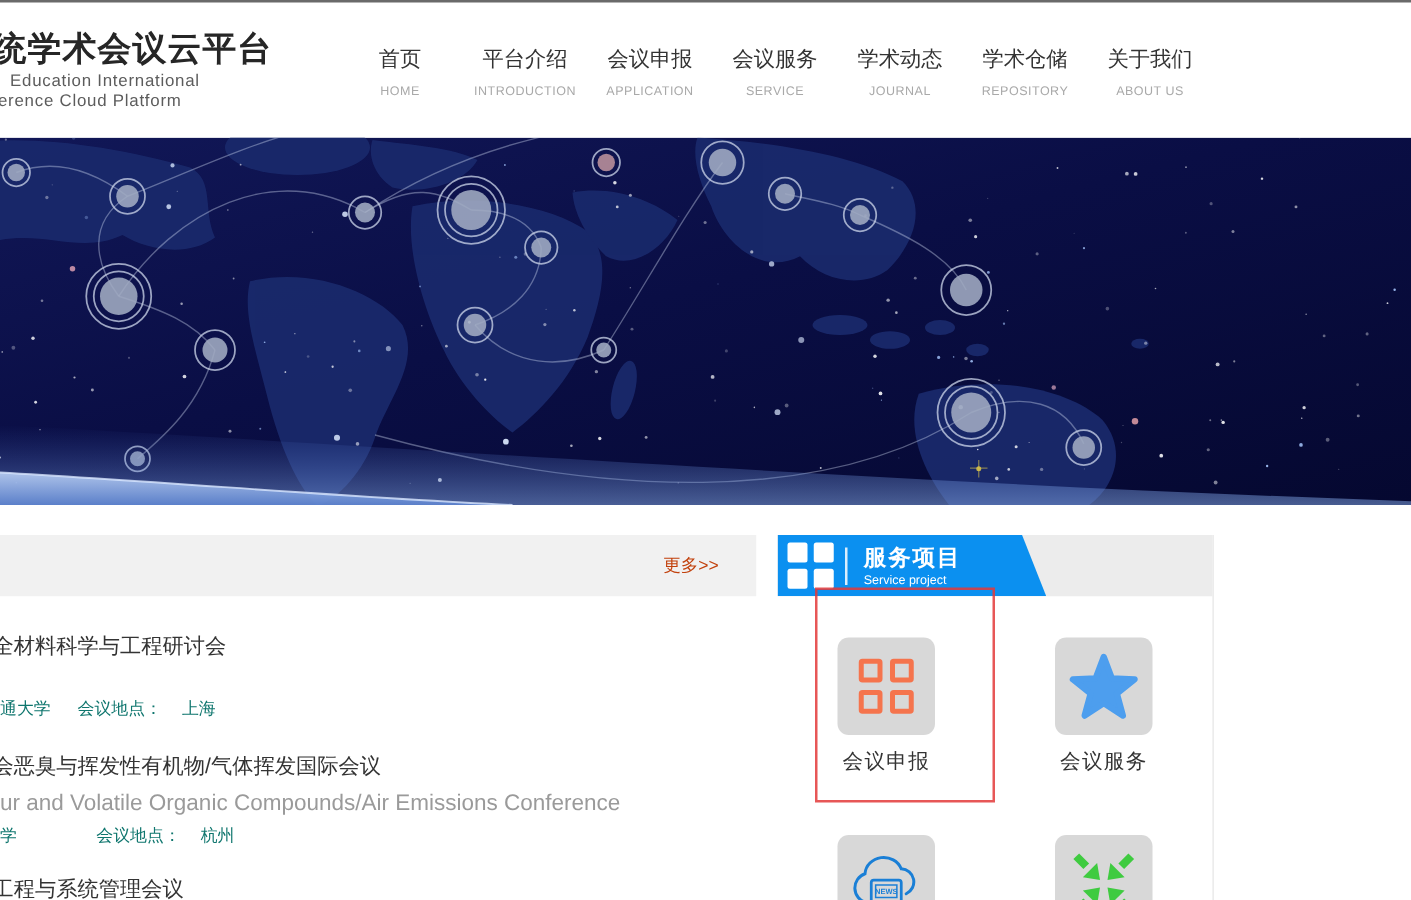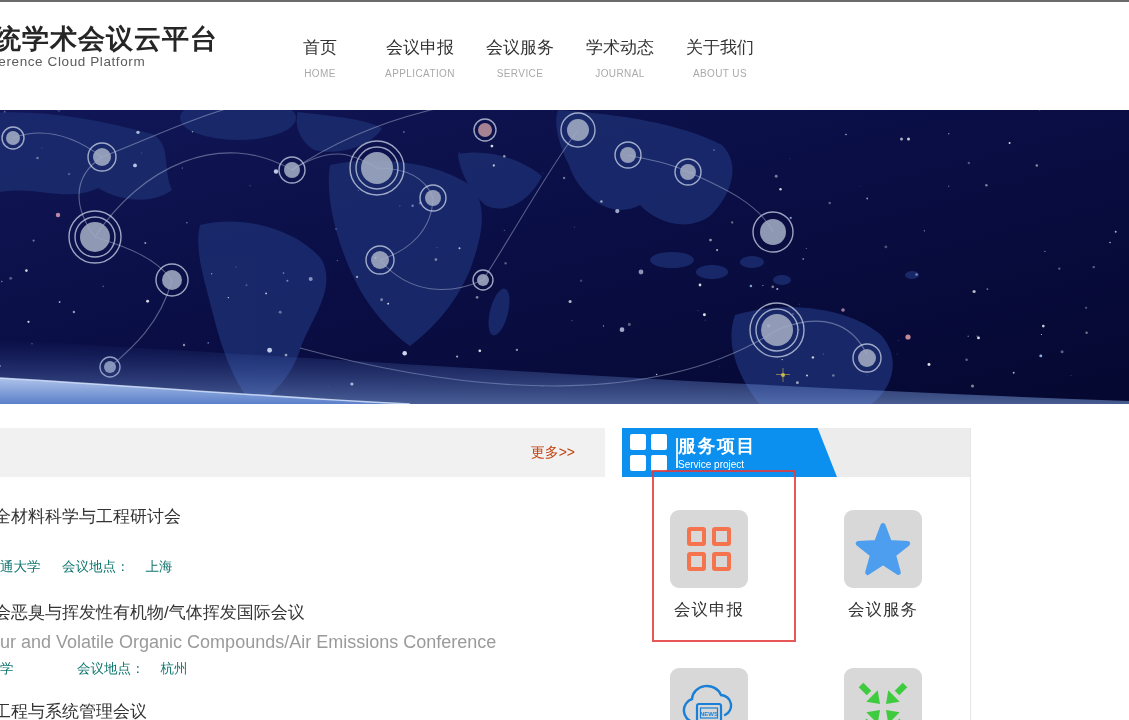--- a/index.html
+++ b/index.html
@@ -40,58 +40,67 @@
   .loc-val{margin-left:16px}
 
   
   .svc-panel{position:absolute;left:622px;top:428px;width:348px;height:292px;border-right:1px solid #e6e6e6;background:#fff}
   .svc-bar{height:49px;background:#ececec;position:relative}
   .svc-flag{position:absolute;left:0;top:0;width:215px;height:49px;background:var(--accent-blue,#0b90f0);
             clip-path:polygon(0 0,91% 0,100% 100%,0 100%);display:flex;align-items:center}
   .svc-grid-icon{display:grid;grid-template-columns:16px 16px;gap:5px;margin-left:8px}
   .svc-grid-icon span{width:16px;height:16px;background:#fff;border-radius:2px}
   .svc-divider{width:2px;height:30px;background:rgba(255,255,255,.85);margin-left:9px}
-  .svc-titles{margin-left:0;color:#fff;white-space:nowrap}
+  .svc-titles{margin-left:13px;color:#fff;white-space:nowrap}
   .svc-zh{font-size:18px;font-weight:bold;letter-spacing:1.5px;line-height:20px}
   .svc-en{font-size:10px;margin-top:3px}
   .svc-grid{position:absolute;top:82px;left:0;width:348px;display:flex;flex-wrap:wrap}
   .svc-item{width:174px;display:flex;flex-direction:column;align-items:center;margin-bottom:49px;cursor:pointer}
   .tile{width:78px;height:78px;background:#d8d8d8;border-radius:9px;display:flex;align-items:center;justify-content:center}
   .svc-label{margin-top:11px;height:20px;font-size:16.5px;line-height:20px;color:#333;letter-spacing:1px}
   .orange-grid{display:grid;grid-template-columns:19px 19px;gap:6px}
   .orange-grid span{width:19px;height:19px;box-sizing:border-box;border:4px solid var(--icon-orange,#f5744d);border-radius:3px}
   .sel-box{position:absolute;left:30px;top:42px;width:144px;height:172px;box-sizing:border-box;
            border:2px solid var(--selection-red,#e33939);opacity:.85;pointer-events:none;z-index:5}
 </style>
 </head>
 <body>
 
 <div class="top-line"></div>
 
 <header>
   <div class="logo">
     <div class="logo-zh">统学术会议云平台</div>
+    <div class="logo-en logo-en1">Education International</div>
     <div class="logo-en">ference Cloud Platform</div>
   </div>
   <nav>
     <a class="nav-item">
       <span class="nav-zh">首页</span>
       <span class="nav-en">HOME</span>
     </a>
     <a class="nav-item">
+      <span class="nav-zh">平台介绍</span>
+      <span class="nav-en">INTRODUCTION</span>
+    </a>
+    <a class="nav-item">
       <span class="nav-zh">会议申报</span>
       <span class="nav-en">APPLICATION</span>
     </a>
     <a class="nav-item">
       <span class="nav-zh">会议服务</span>
       <span class="nav-en">SERVICE</span>
     </a>
     <a class="nav-item">
       <span class="nav-zh">学术动态</span>
       <span class="nav-en">JOURNAL</span>
+    </a>
+    <a class="nav-item">
+      <span class="nav-zh">学术仓储</span>
+      <span class="nav-en">REPOSITORY</span>
     </a>
     <a class="nav-item">
       <span class="nav-zh">关于我们</span>
       <span class="nav-en">ABOUT US</span>
     </a>
   </nav>
 </header>
 
 <div class="banner">
   <svg width="1129" height="294" viewBox="0 0 1129 294">

